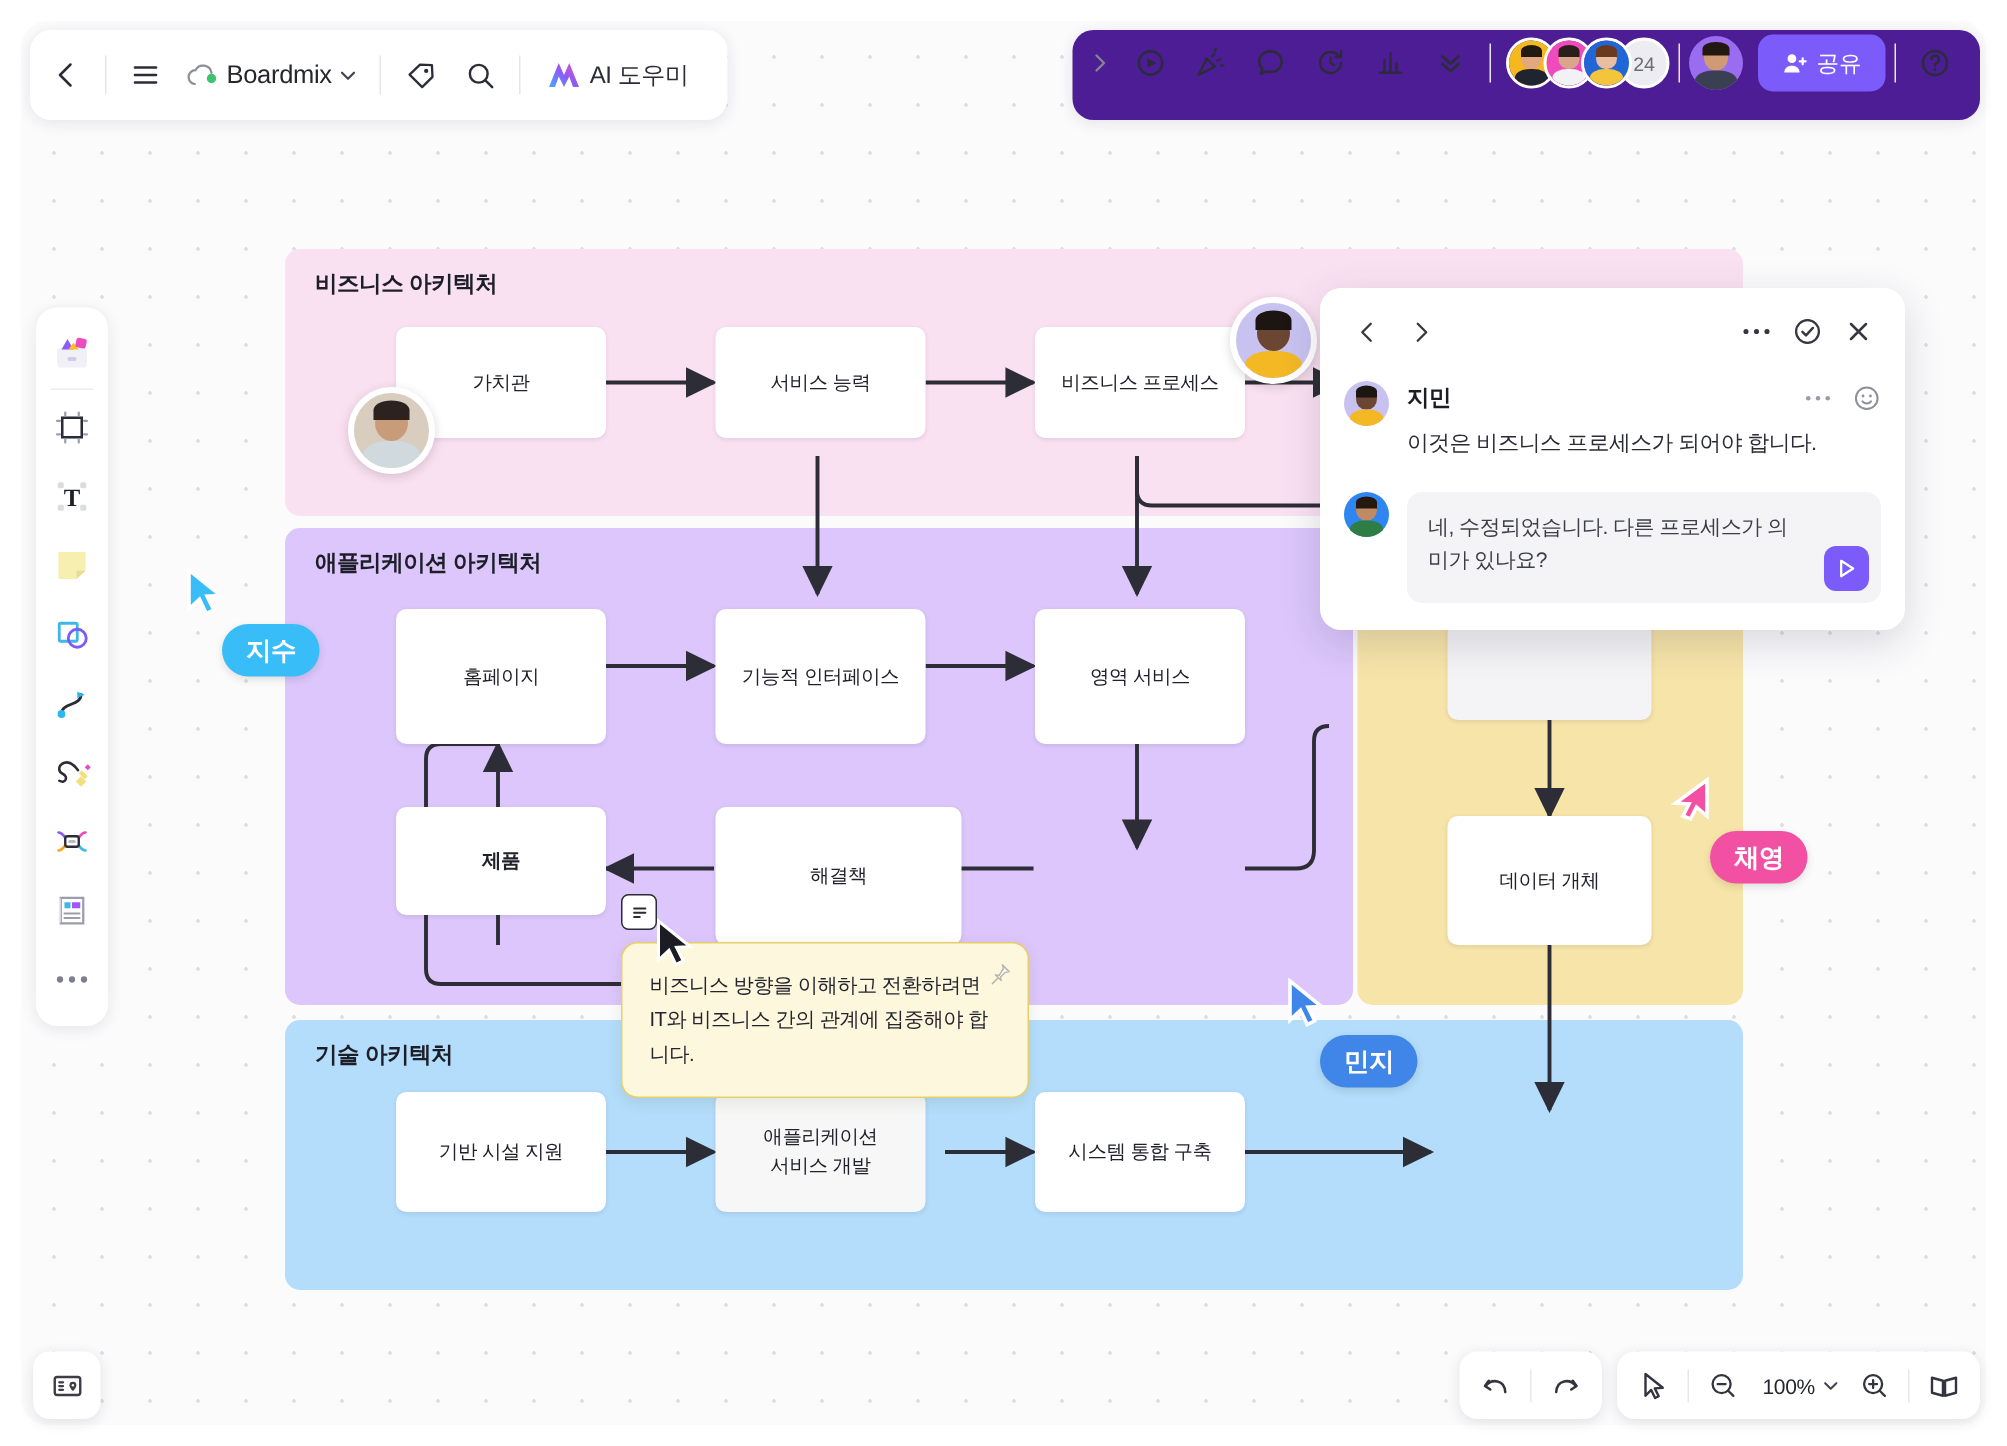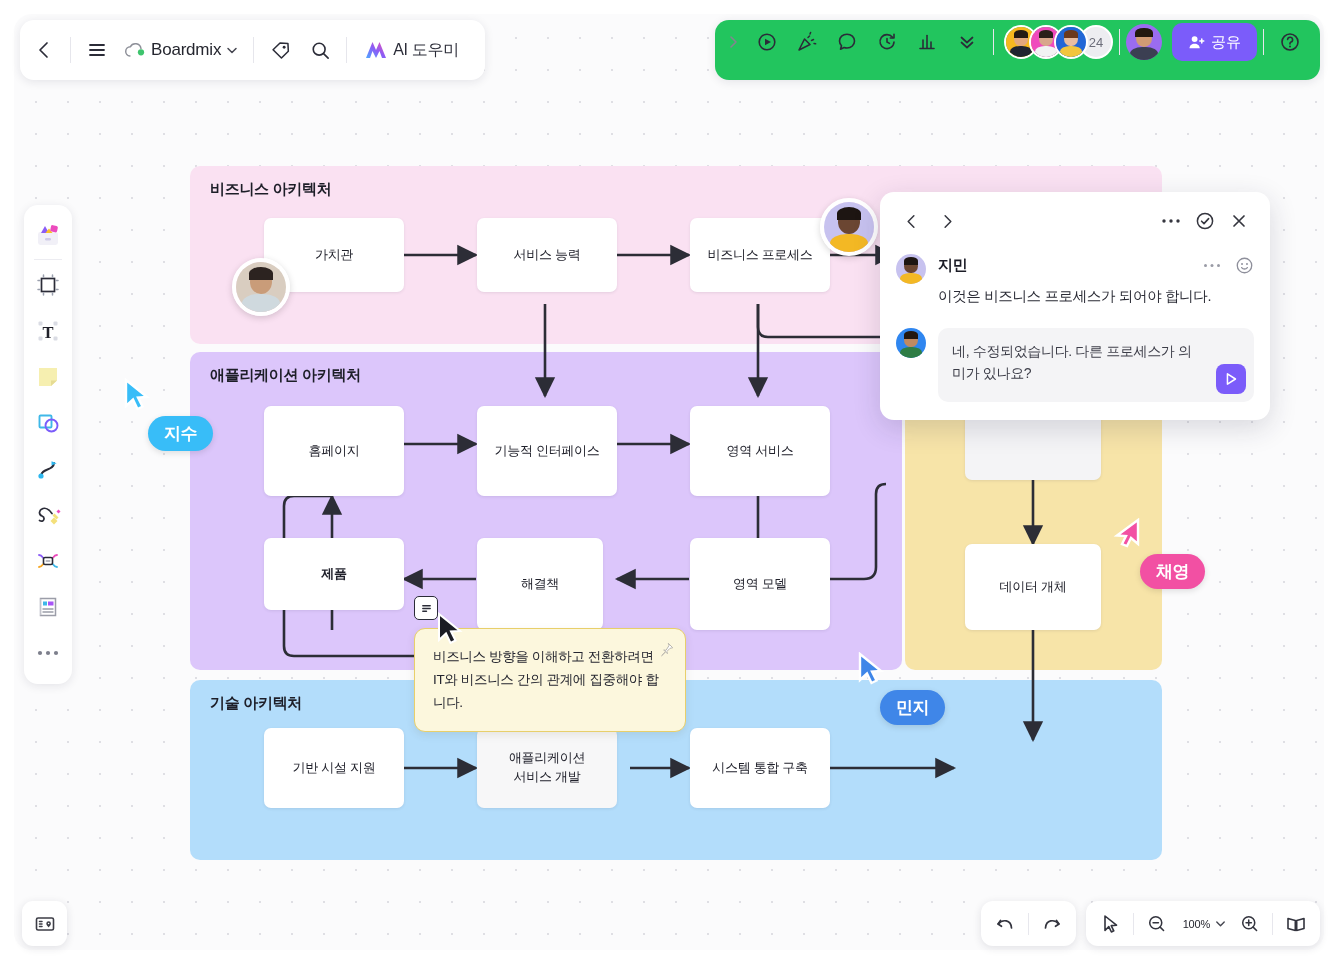--- a/index.html
+++ b/index.html
@@ -32,21 +32,21 @@
     height: 60px; width: 465px;
     background: #fff; border-radius: 14px;
     box-shadow: 0 2px 10px rgba(30,30,60,.10);
     display: flex; align-items: center;
     padding: 0 4px;
     z-index: 40;
   }
   .topbar-right {
     position: absolute; right: 18px; top: 20px;
     height: 60px;
-    background: #22c55e; border-radius: 14px;
+    background: #4c1d95; border-radius: 14px;
     box-shadow: 0 2px 10px rgba(30,30,60,.10);
     display: flex; align-items: center;
     padding: 0 10px 16px 4px;
     z-index: 40;
   }
   .tb-btn {
     width: 40px; height: 40px; border-radius: 9px;
     display: flex; align-items: center; justify-content: center;
     color: #30313d; cursor: pointer; flex: none;
   }
@@ -181,21 +181,21 @@
   .br-group { position: absolute; bottom: 18px; display: flex; gap: 10px; right: 18px; z-index: 40; }
   .br-bar {
     background: #fff; border-radius: 12px;
     box-shadow: 0 2px 9px rgba(30,30,60,.12);
     height: 45px; display: flex; align-items: center; padding: 0 6px;
   }
   .br-btn {
     height: 36px; min-width: 36px; border-radius: 8px; cursor: pointer;
     display: flex; align-items: center; justify-content: center; color: #33343e;
   }
-  .zoom-val { font-size: 11px; color: #25262f; padding: 0 4px; letter-spacing: -.2px; }
+  .zoom-val { font-size: 14px; color: #25262f; padding: 0 4px; letter-spacing: -.2px; }
   .br-sep { width: 1px; height: 22px; background: #e7e7ed; margin: 0 5px; }
   
   .ph { width: 100%; height: 100%; position: relative; }
   .ph .bg { position: absolute; inset: 0; }
   .ph .head { position: absolute; left: 28%; top: 16%; width: 44%; height: 48%; border-radius: 50%; }
   .ph .body { position: absolute; left: 12%; bottom: -6%; width: 76%; height: 42%; border-radius: 44% 44% 0 0; }
   .ph .hair { position: absolute; left: 26%; top: 10%; width: 48%; height: 26%; border-radius: 50% 50% 0 0; }
   svg { display: block; }
 </style>
 </head>
@@ -279,25 +279,22 @@
     <div class="node" style="left:463px;top:392px;width:140px;height:90px;">
       <span>기능적 인터페이스</span>
       </div>
     <div class="node" style="left:676px;top:392px;width:140px;height:90px;">
       <span>영역 서비스</span>
       </div>
 
     <div class="node" style="left:250px;top:524px;width:140px;height:72px;font-weight:bold;">
       <span>제품</span>
       </div>
-    <div class="node" style="left:463px;top:524px;width:126px;height:92px;">
+    <div class="node" style="left:463px;top:524px;width:164px;height:92px;">
       <span>해결책</span>
-      </div>
-    <div class="node" style="left:676px;top:524px;width:140px;height:92px;">
-      <span>영역 모델</span>
       </div>
 
     <div class="node" style="left:951px;top:370px;width:136px;height:96px;background:#f4f4f6;"></div>
     <div class="node" style="left:951px;top:530px;width:136px;height:86px;">
       <span>데이터 개체</span>
       </div>
 
     <div class="node" style="left:250px;top:714px;width:140px;height:80px;">
       <span>기반 시설 지원</span>
       </div>

